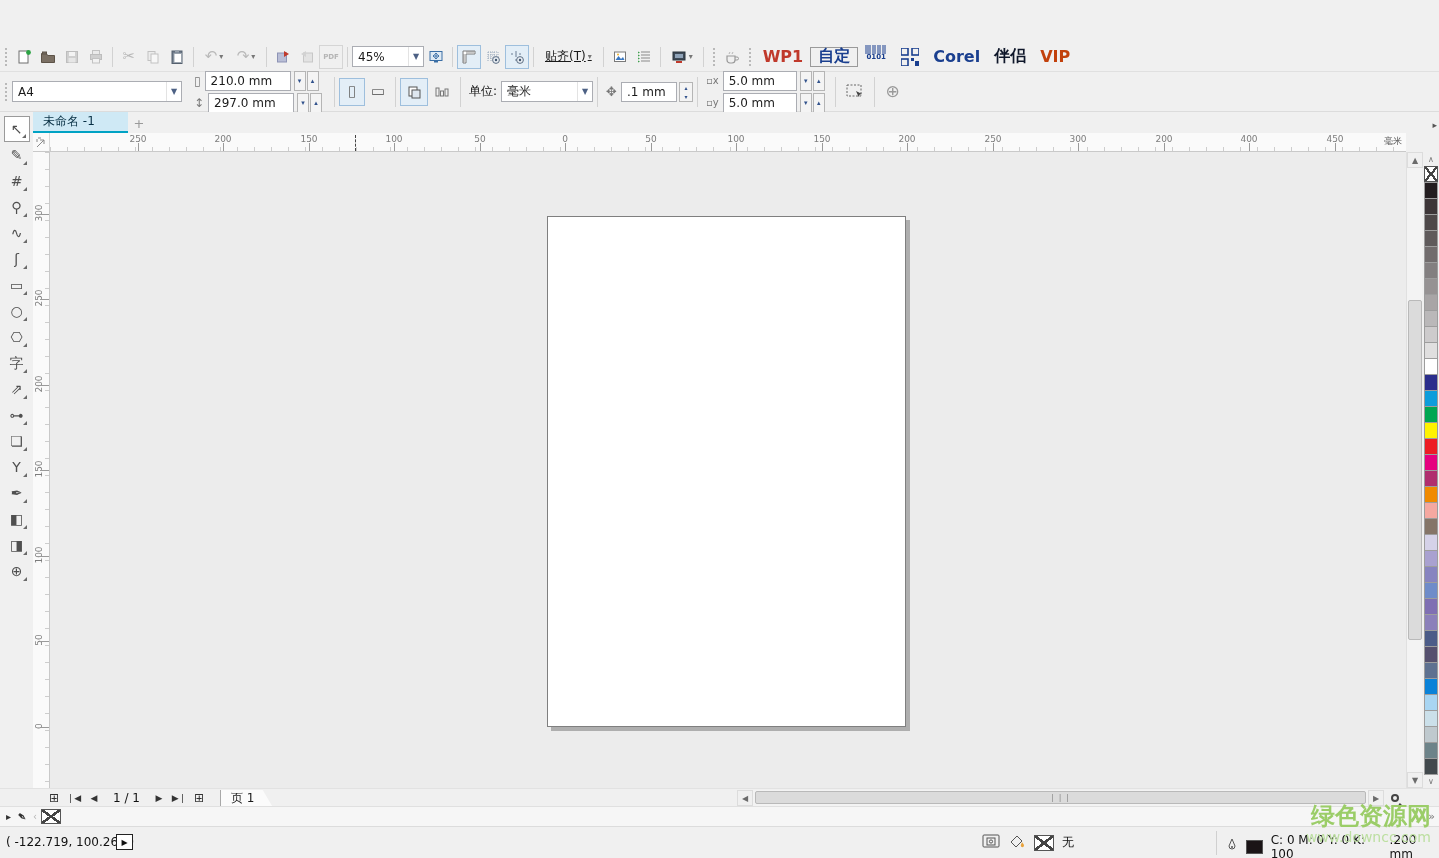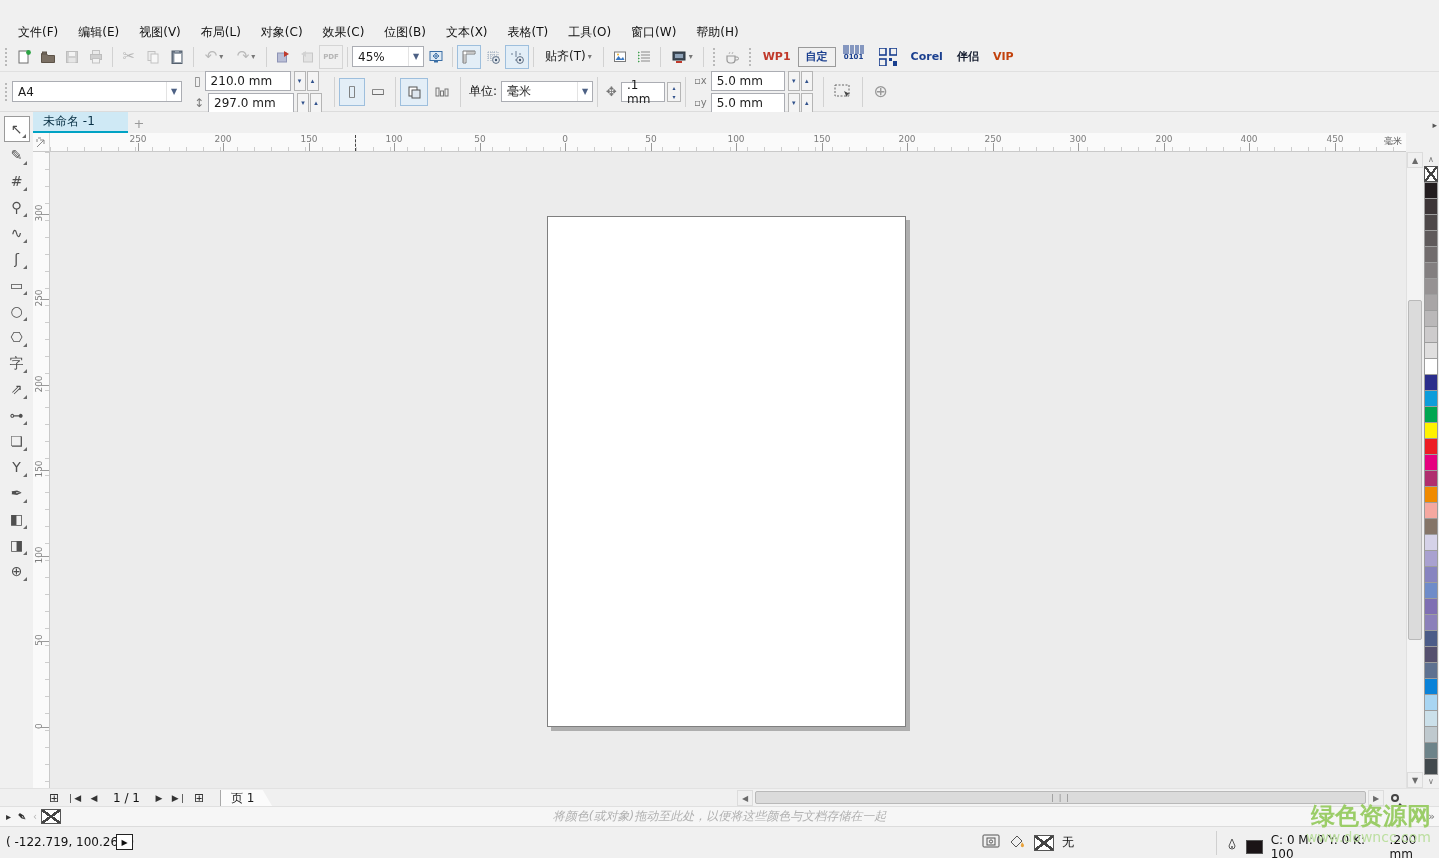--- a/index.html
+++ b/index.html
@@ -45,21 +45,21 @@
   .combo .arrow { margin-left:auto; width:15px; height:100%; display:flex; align-items:center;
     justify-content:center; font-size:8px; color:#4d6185; border-left:1px solid #e3e3e3; }
   .field { height:20px; background:#fff; border:1px solid #abadb3; display:flex; align-items:center;
     padding:0 5px; font-size:12px; }
   .spin2 { display:flex; margin-left:2px; }
   .spin2 span { width:12px; height:20px; border:1px solid #b5b5b5; background:#f4f4f4; font-size:7px;
     color:#31528c; display:flex; align-items:center; justify-content:center; margin-left:1px; }
   .spinv { width:14px; height:20px; border:1px solid #b5b5b5; background:#f4f4f4; margin-left:2px;
     display:flex; flex-direction:column; }
   .spinv span { flex:1; font-size:6px; color:#31528c; display:flex; align-items:center; justify-content:center; }
-  .plugin { font-weight:bold; font-size:11px; padding:0 7px; height:24px; display:flex; align-items:center; }
+  .plugin { font-weight:bold; font-size:16px; padding:0 7px; height:24px; display:flex; align-items:center; }
   .mini-label { font-size:12px; color:#111; margin:0 4px; }
   .icon16 { width:16px; height:16px; display:block; }
   
   .tabrow { position:absolute; left:33px; top:112px; width:1406px; height:21px; background:#f0f0f0;
     display:flex; align-items:flex-end; }
   .doc-tab { height:21px; min-width:95px; background:#cfe9f5; border-bottom:2px solid #00a2c4;
     display:flex; align-items:center; padding:0 10px; font-size:12px; color:#083044; }
   .new-tab { width:22px; height:20px; display:flex; align-items:center; justify-content:center;
     color:#9a9a9a; font-size:13px; }
   .tab-scroll { position:absolute; right:2px; bottom:3px; font-size:9px; color:#555; }
@@ -155,34 +155,20 @@
   .watermark { position:absolute; right:8px; top:804px; z-index:50; text-align:right; pointer-events:none; }
   .watermark .w1 { font-size:24px; font-weight:bold; color:#9bcd68; line-height:1; }
   .watermark .w2 { font-size:14px; color:#bcdfa0; line-height:1; margin-top:2px; }
 </style>
 </head>
 <body>
 
 <div class="app">
 
 
-  <div class="menubar">
-    <span class="menu-item">文件(F)</span>
-      <span class="menu-item">编辑(E)</span>
-      <span class="menu-item">视图(V)</span>
-      <span class="menu-item">布局(L)</span>
-      <span class="menu-item">对象(C)</span>
-      <span class="menu-item">效果(C)</span>
-      <span class="menu-item">位图(B)</span>
-      <span class="menu-item">文本(X)</span>
-      <span class="menu-item">表格(T)</span>
-      <span class="menu-item">工具(O)</span>
-      <span class="menu-item">窗口(W)</span>
-      <span class="menu-item">帮助(H)</span>
-  </div>
 
   <div class="toolbar">
     <span class="grip"></span>
     <span class="tb-btn">
       <svg class="icon16" viewBox="0 0 16 16">
           <rect x="3" y="2" width="9" height="12" fill="#fff" stroke="#6e6e6e"></rect>
           <circle cx="12.5" cy="3.5" r="2.4" fill="#2ca344"></circle>
         </svg>
       </span>
     <span class="tb-btn">
@@ -272,21 +258,21 @@
         </svg>
       </span>
     <span class="tb-btn pressed">
       <svg class="icon16" viewBox="0 0 16 16">
           <path d="M2 5h12M7 2v12" stroke="#6a7d93" stroke-width="1" stroke-dasharray="2 2"></path>
           <circle cx="11" cy="11" r="3.4" fill="#e8edf3" stroke="#5d6f85"></circle>
           <circle cx="11" cy="11" r="1.2" fill="#42566e"></circle>
         </svg>
       </span>
     <span class="tb-sep"></span>
-    <span class="tb-btn" style="width:auto;padding:0 6px;">
+    <span class="tb-btn" style="width:auto;padding:0 6px;text-decoration:underline;">
       <span>贴齐(T)</span>
       <span class="dd-arrow">▾</span>
     </span>
     <span class="tb-sep"></span>
     <span class="tb-btn">
       <svg class="icon16" viewBox="0 0 16 16">
           <rect x="2.5" y="3" width="11" height="9.5" fill="#fff" stroke="#7a7a7a"></rect>
           <path d="M3.5 11l3-4 2.5 3 2-2 1.5 3z" fill="#3a78c2"></path>
           <circle cx="6" cy="5.5" r="1" fill="#f0b429"></circle>
         </svg>
@@ -384,21 +370,21 @@
         </svg>
       </span>
     <span class="tb-sep" style="height:30px;"></span>
     <span class="mini-label">单位:</span>
     <span class="combo" style="width:92px;">
       <span>毫米</span>
       <span class="arrow">▼</span>
     </span>
     <span class="tb-sep" style="height:30px;"></span>
     <span class="mini-label" style="color:#777;font-size:13px;">✥</span>
-    <span class="field" style="width:44px;">.1 mm</span>
+    <span class="field" style="width:56px;">.1 mm</span>
     <span class="spinv">
         <span>▴</span>
         <span>▾</span>
       </span>
     <span class="tb-sep" style="height:30px;"></span>
     <div style="display:flex;flex-direction:column;gap:2px;margin-right:6px;">
       <div style="display:flex;align-items:center;">
         <span class="mini-label" style="color:#777;font-size:10px;">▫x</span>
         <span class="field" style="width:74px;">5.0 mm</span>
         <span class="spin2">
@@ -645,21 +631,20 @@
           <span class="mag"></span>
         </span>
     </div>
   </div>
 
   <div class="docpal">
     <span class="dp-ico">▸</span>
     <span class="dp-ico" style="transform:rotate(40deg);font-size:12px;">✒</span>
     <span class="dp-ico" style="color:#b5b5b5;">‹</span>
     <span class="dp-x x-swatch"></span>
-    <span class="hint">将颜色(或对象)拖动至此处，以便将这些颜色与文档存储在一起</span>
     <span class="dp-more">»</span>
   </div>
 
   <div class="statusbar">
     <span class="coords">( -122.719, 100.267 )</span>
     <span class="nav-popup">▶</span>
     <div class="st-group" style="left:982px;">
       <span>
         <svg width="18" height="16" viewBox="0 0 18 16">
             <rect x="1" y="2" width="16" height="12" rx="1" fill="none" stroke="#555"></rect>

